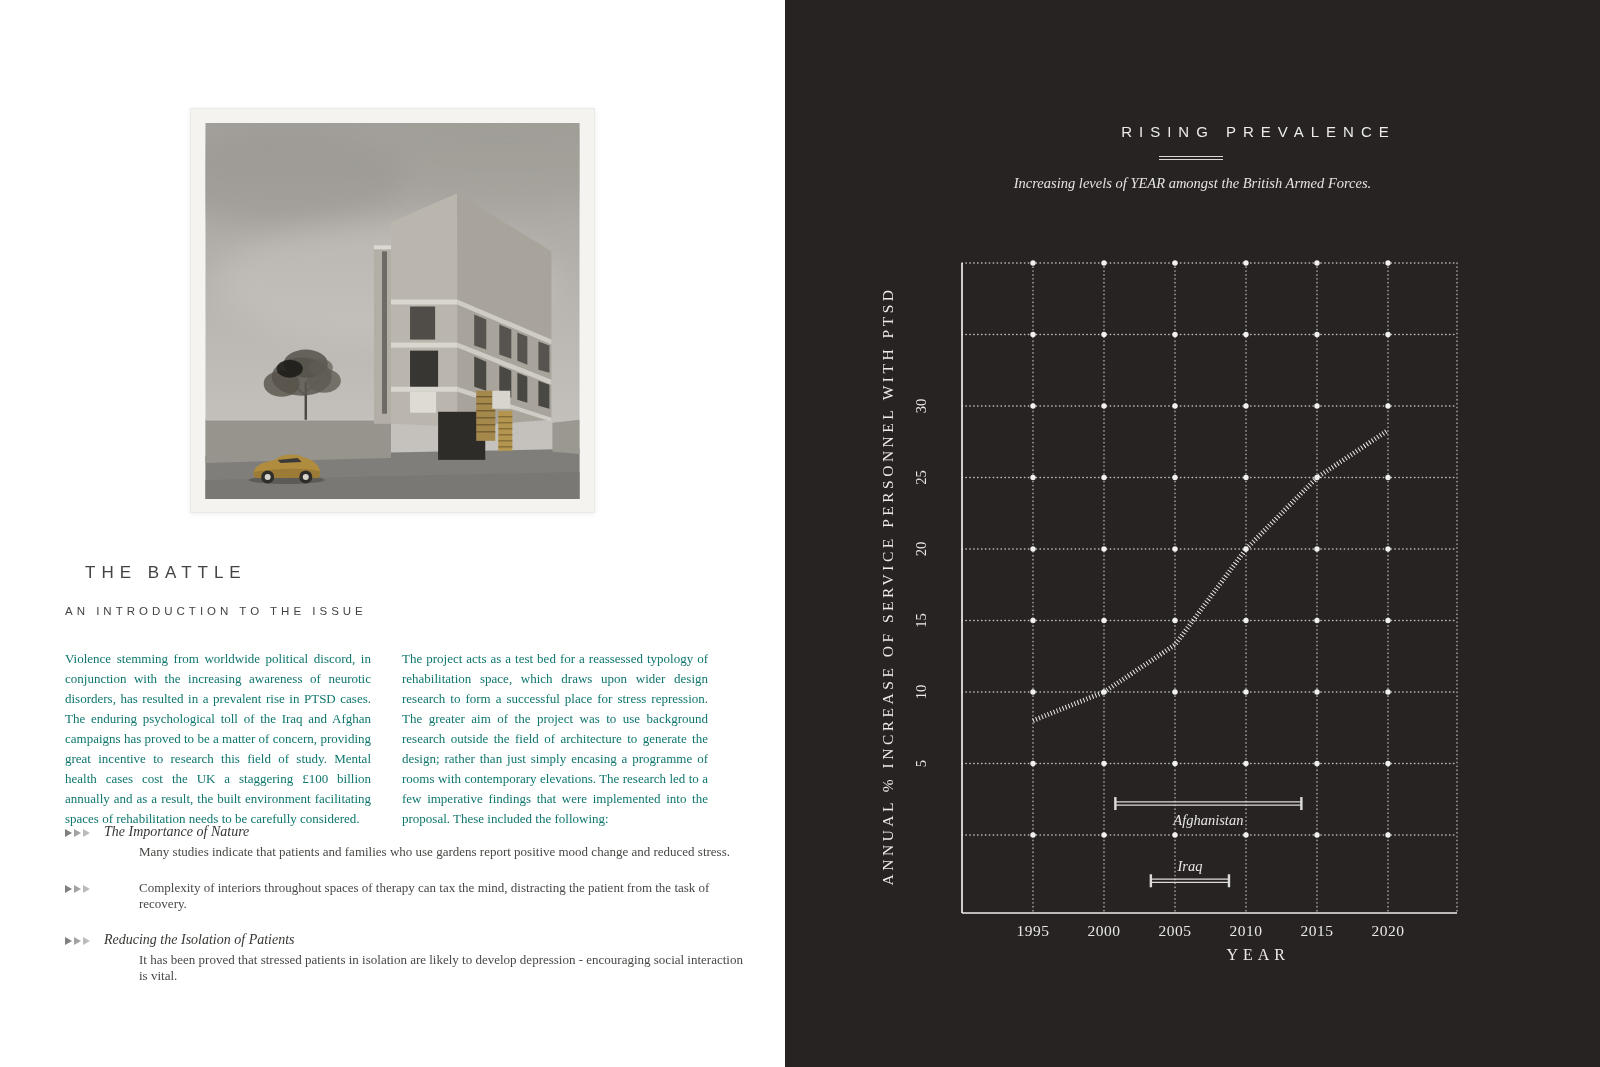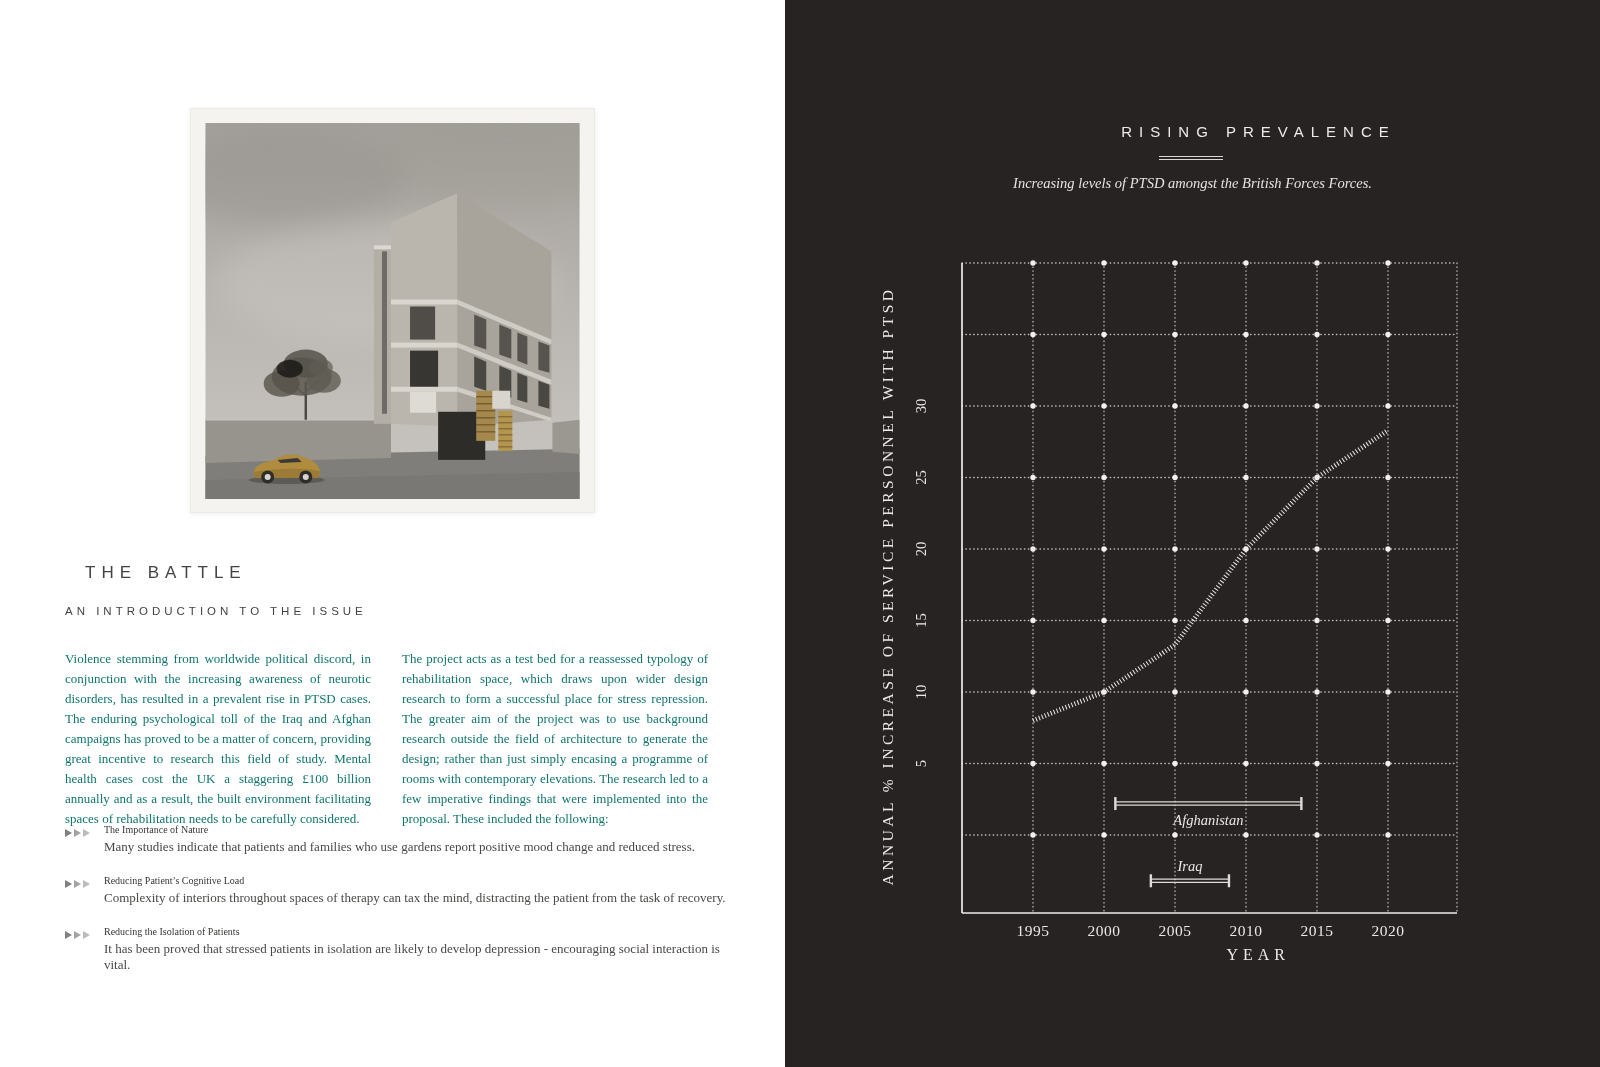--- a/index.html
+++ b/index.html
@@ -16,22 +16,22 @@
 
   #intro{left:65px;top:649px;width:644px;display:flex;gap:31px;}
   .intro-col{width:306px;font-family:"Liberation Serif",serif;font-size:13px;line-height:20px;text-align:justify;color:#0f766e;}
 
   #findings{left:65px;top:824px;width:680px;}
   .finding{display:flex;margin-bottom:20px;}
   .finding-icon{width:39px;padding-top:5px;display:flex;gap:2px;}
   .tri{width:0;height:0;border-top:4.5px solid transparent;border-bottom:4.5px solid transparent;border-left:7px solid #6b6a67;}
   .tri.t1{opacity:.85}.tri.t2{opacity:.62}.tri.t3{opacity:.45}
   .finding-body{flex:1;font-family:"Liberation Serif",serif;}
-  .finding-title{font-size:10px;color:#383633;margin-bottom:4px;}
-  .finding-desc{font-size:13px;color:#4a4845;}
+  .finding-title{font-style:italic;font-size:14px;color:#383633;margin-bottom:4px;}
+  .finding-desc{font-size:13px;color:#4a4845;margin-left:35px;}
 
   
   #right-page{left:785px;top:0;width:815px;height:1067px;background:#262322;}
   #chart-title{left:0;top:123px;width:947px;text-align:center;font-size:15px;letter-spacing:7px;color:#edebe8;}
   #title-divider{left:374px;top:156px;width:64px;height:4px;border-top:1.5px solid #d9d7d3;border-bottom:1.5px solid #d9d7d3;box-sizing:border-box;}
   #chart-subtitle{left:0;top:175px;width:815px;text-align:center;font-family:"Liberation Serif",serif;font-style:italic;font-size:14.5px;color:#e6e4e1;}
   #chart-svg{left:0;top:0;}
   #y-axis-title{left:-197px;top:577px;width:600px;text-align:center;transform:rotate(-90deg);font-family:"Liberation Serif",serif;font-size:15.5px;letter-spacing:3.5px;color:#eceae7;}
   #x-axis-title{left:305px;top:946px;width:200px;text-align:right;font-family:"Liberation Serif",serif;font-size:16px;letter-spacing:5px;color:#eceae7;}
 </style>
@@ -156,42 +156,41 @@
         <div class="finding-desc">Many studies indicate that patients and families who use gardens report positive mood change and reduced stress.</div>
       </div>
     </div>
     <div class="finding">
       <div class="finding-icon">
           <span class="tri t1"></span>
           <span class="tri t2"></span>
           <span class="tri t3"></span>
         </div>
       <div class="finding-body">
-        <div class="finding-title">Reducing Patient’s Cognitive Load</div>
         <div class="finding-desc">Complexity of interiors throughout spaces of therapy can tax the mind, distracting the patient from the task of recovery.</div>
       </div>
     </div>
     <div class="finding">
       <div class="finding-icon">
           <span class="tri t1"></span>
           <span class="tri t2"></span>
           <span class="tri t3"></span>
         </div>
       <div class="finding-body">
         <div class="finding-title">Reducing the Isolation of Patients</div>
         <div class="finding-desc">It has been proved that stressed patients in isolation are likely to develop depression - encouraging social interaction is vital.</div>
       </div>
     </div>
   </div>
 </div>
 
 <div id="right-page" class="abs">
   <div id="chart-title" class="abs">RISING PREVALENCE</div>
   <div id="title-divider" class="abs"></div>
-  <div id="chart-subtitle" class="abs">Increasing levels of PTSD amongst the British Forces Forces.</div>
+  <div id="chart-subtitle" class="abs">Increasing levels of YEAR amongst the British Armed Forces.</div>
 
   <svg id="chart-svg" class="abs" width="815" height="1067">
       <line x1="177" y1="835" x2="672" y2="835" stroke="#d8d6d2" stroke-width="1.3" stroke-dasharray="0.5 3.4" stroke-linecap="round" opacity="0.85"></line>
       <line x1="177" y1="763.5" x2="672" y2="763.5" stroke="#d8d6d2" stroke-width="1.3" stroke-dasharray="0.5 3.4" stroke-linecap="round" opacity="0.85"></line>
       <line x1="177" y1="692" x2="672" y2="692" stroke="#d8d6d2" stroke-width="1.3" stroke-dasharray="0.5 3.4" stroke-linecap="round" opacity="0.85"></line>
       <line x1="177" y1="620.5" x2="672" y2="620.5" stroke="#d8d6d2" stroke-width="1.3" stroke-dasharray="0.5 3.4" stroke-linecap="round" opacity="0.85"></line>
       <line x1="177" y1="549" x2="672" y2="549" stroke="#d8d6d2" stroke-width="1.3" stroke-dasharray="0.5 3.4" stroke-linecap="round" opacity="0.85"></line>
       <line x1="177" y1="477.5" x2="672" y2="477.5" stroke="#d8d6d2" stroke-width="1.3" stroke-dasharray="0.5 3.4" stroke-linecap="round" opacity="0.85"></line>
       <line x1="177" y1="406" x2="672" y2="406" stroke="#d8d6d2" stroke-width="1.3" stroke-dasharray="0.5 3.4" stroke-linecap="round" opacity="0.85"></line>
       <line x1="177" y1="334.5" x2="672" y2="334.5" stroke="#d8d6d2" stroke-width="1.3" stroke-dasharray="0.5 3.4" stroke-linecap="round" opacity="0.85"></line>

